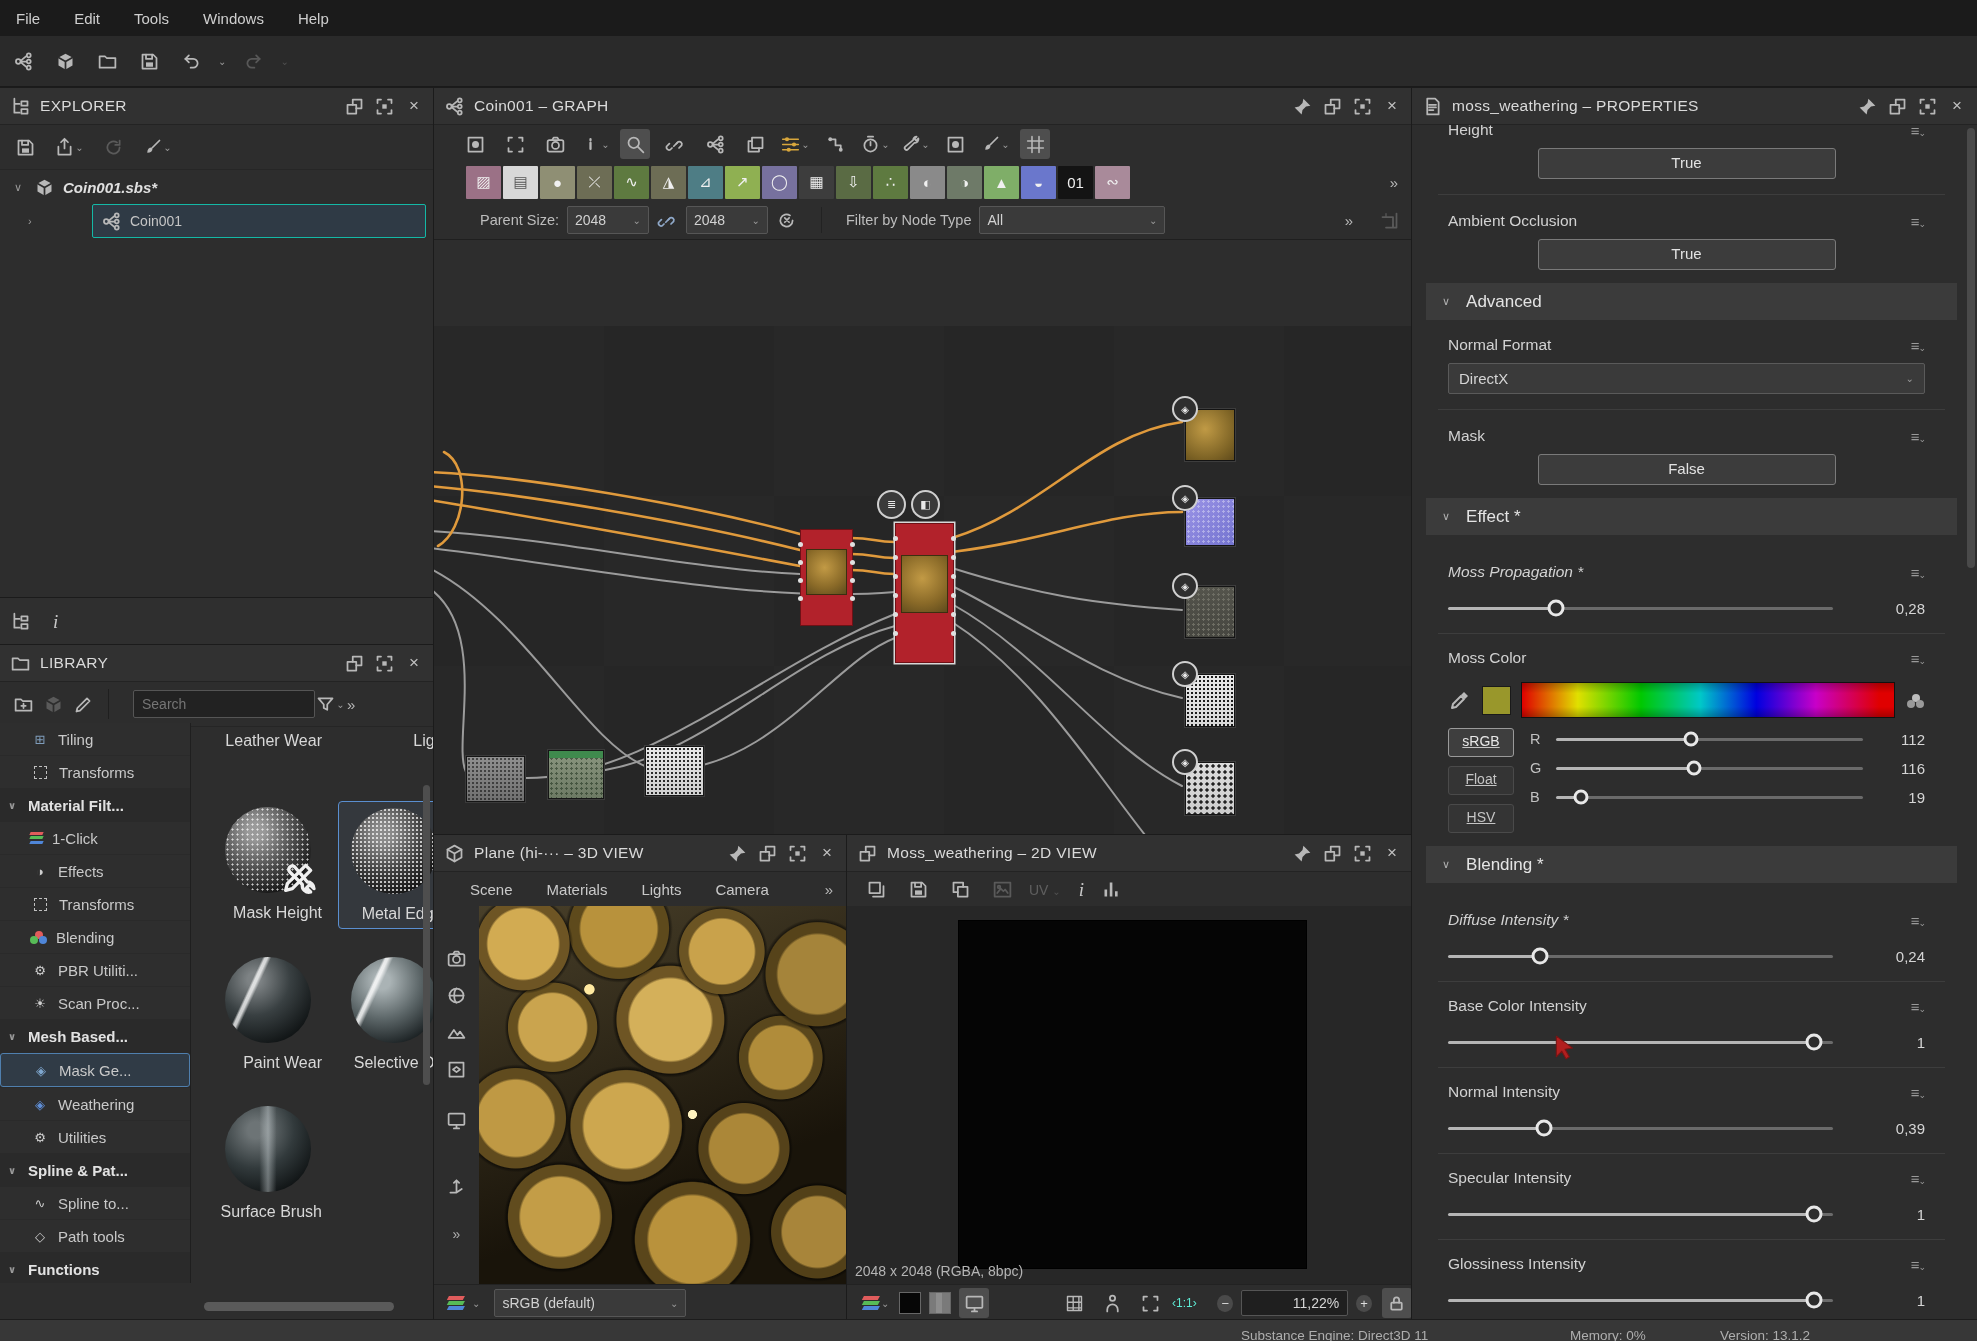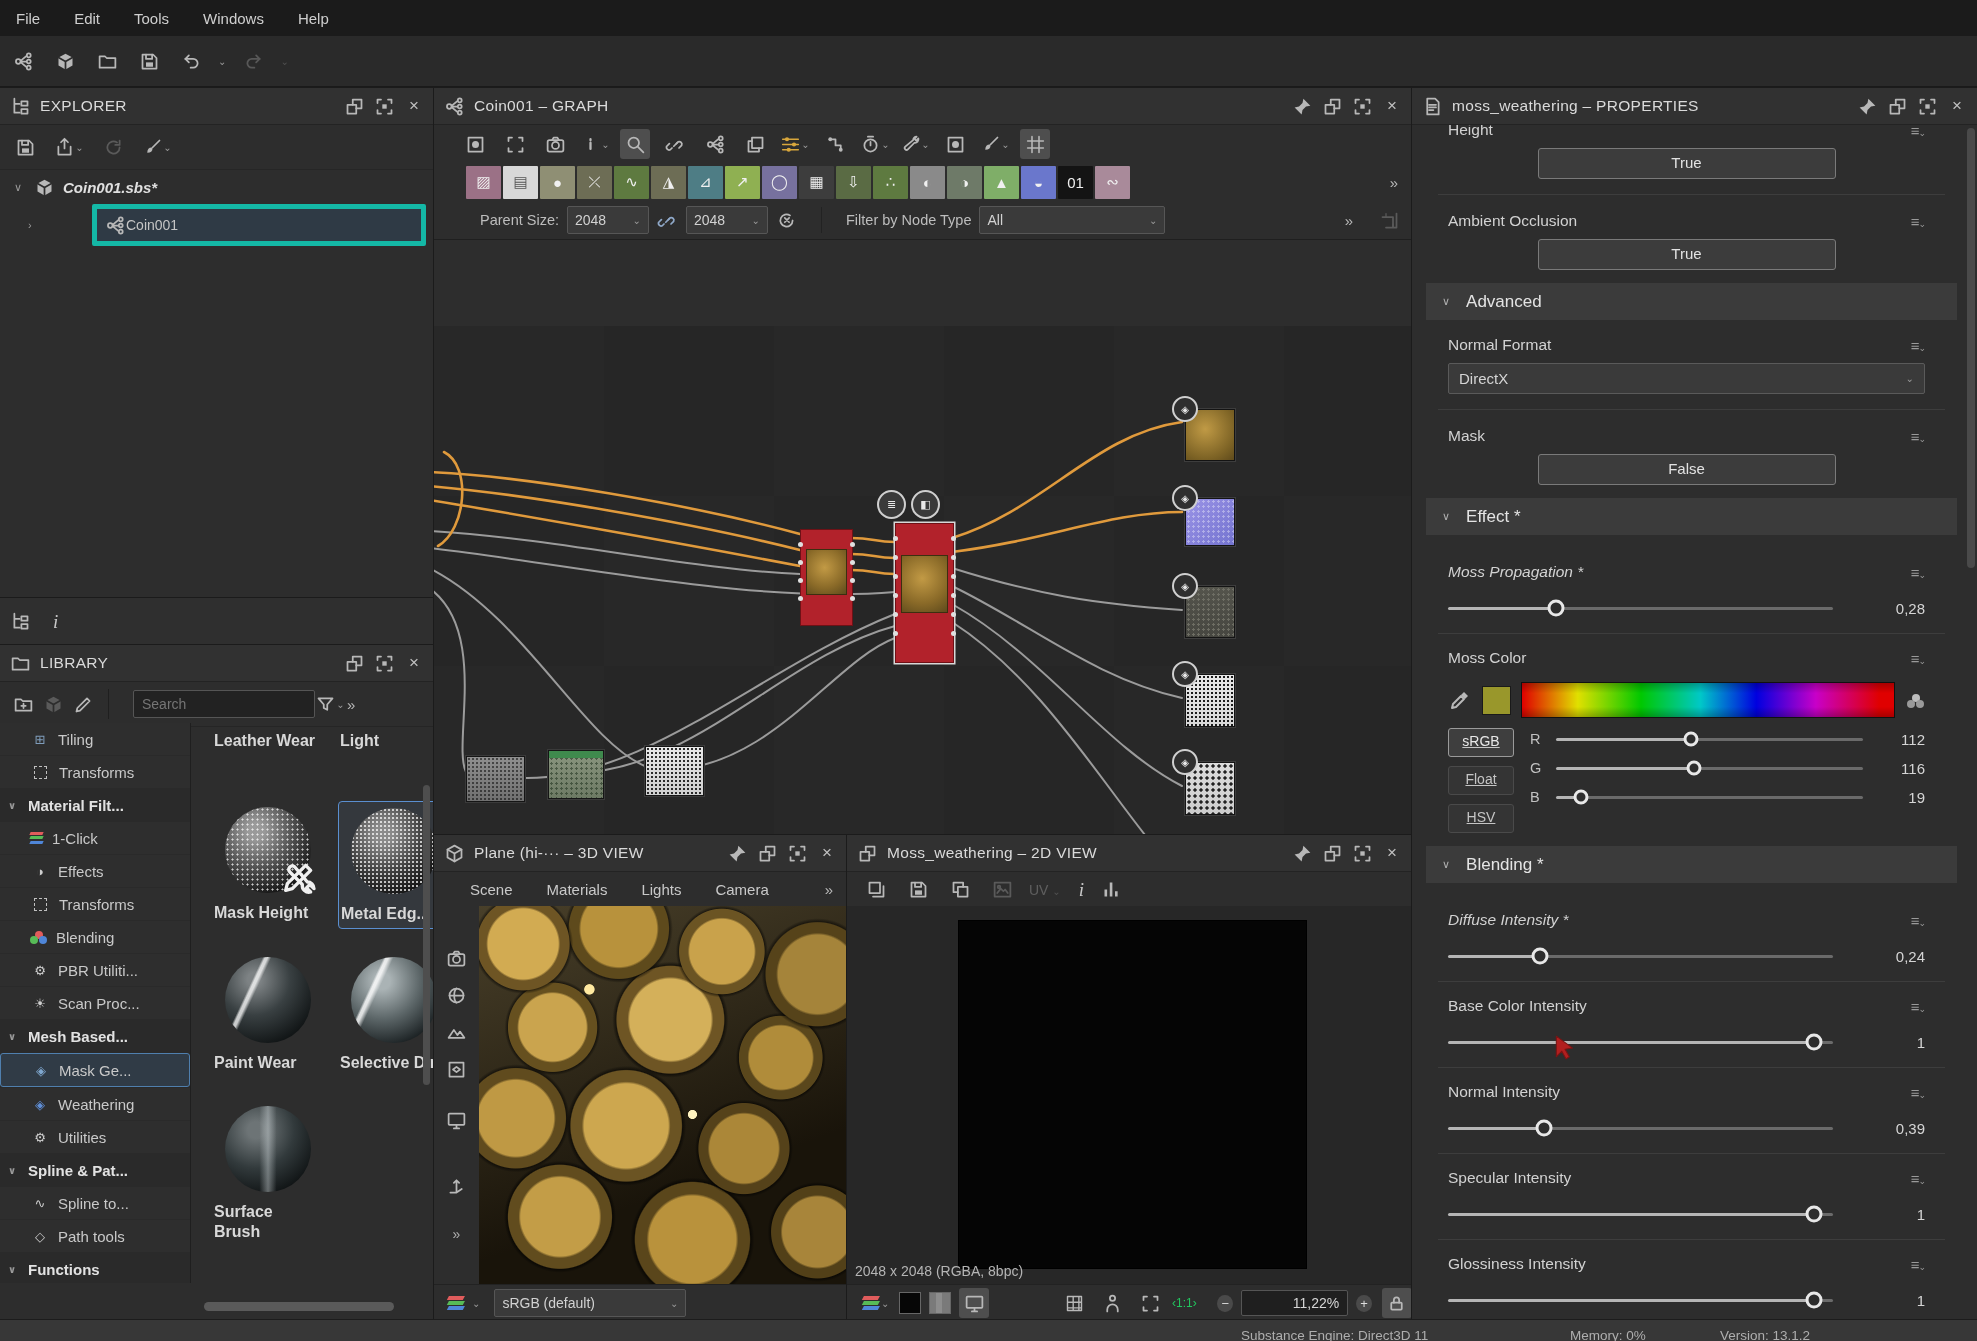--- a/index.html
+++ b/index.html
@@ -18,40 +18,40 @@
   .tbtn{width:30px;height:30px;display:inline-flex;align-items:center;justify-content:center;border-radius:3px;color:#c2c2c2;flex:0 0 auto;}
   .tbtn.active{background:#4e4e4e;}
   
   #menubar{position:absolute;left:0;top:0;width:100%;height:36px;background:#1b1b1b;display:flex;align-items:center;gap:34px;padding-left:16px;font-size:15px;color:#cfcfcf;}
   #main-toolbar{position:absolute;left:0;top:36px;width:100%;height:50px;background:#2a2a2a;border-bottom:1px solid #1a1a1a;display:flex;align-items:center;gap:12px;padding-left:8px;}
   
   #explorer{left:0;top:88px;width:434px;height:510px;}
   .ptoolbar{height:44px;display:flex;align-items:center;gap:14px;padding:0 10px;background:#2d2d2d;border-bottom:1px solid #262626;}
   .tree-row{display:flex;align-items:center;gap:8px;height:34px;padding-left:10px;font-size:15px;}
   .tree-row .twisty{width:16px;color:#9a9a9a;font-size:11px;text-align:center;}
-  .tree-sel{margin-left:48px;margin-right:8px;border:5px solid #14b8a6;border-radius:2px;background:#2f3a45;display:flex;align-items:center;height:32px;padding-left:8px;}
+  .tree-sel{margin-left:48px;margin-right:8px;border:1px solid #14b8a6;border-radius:2px;background:#2f3a45;display:flex;align-items:center;gap:8px;height:32px;padding-left:8px;}
   
   #left-tabs{position:absolute;left:0;top:598px;width:434px;height:47px;background:#2f2f2f;outline:1px solid #1b1b1b;display:flex;align-items:center;gap:22px;padding-left:10px;}
   
   #library{left:0;top:645px;width:434px;height:676px;}
   #lib-toolbar{height:44px;display:flex;align-items:center;padding:0 8px;border-bottom:1px solid #252525;}
   #lib-search{width:164px;height:26px;background:#222;border:1px solid #555;border-radius:2px;color:#bdbdbd;font-size:14px;padding:0 8px;margin-left:14px;}
   #lib-cats{position:absolute;left:0;top:78px;width:190px;bottom:38px;background:#2a2a2a;border-right:1px solid #1f1f1f;overflow:hidden;}
   .lib-cat{display:flex;align-items:center;gap:8px;height:32px;margin-bottom:1px;background:#2e2e2e;font-size:15px;color:#c9c9c9;padding-left:30px;position:relative;}
   .lib-cat.parent{padding-left:4px;font-weight:bold;color:#e2e2e2;background:#2a2a2a;}
   .lib-cat.parent .twisty{width:16px;font-size:10px;color:#9a9a9a;text-align:center;}
   .lib-cat.selected{border:1px solid #4f7fae;border-radius:3px;background:#303b46;}
   .cat-ico{width:20px;text-align:center;font-size:13px;flex:0 0 auto;}
   .dsq{width:11px;height:11px;border:1px dashed #c0c0c0;margin:0 4px;}
   .tri-dots{width:18px;height:12px;position:relative;flex:0 0 auto;}
   .tri-dots i{position:absolute;width:8px;height:8px;border-radius:50%;}
   .tri-layers{width:14px;height:13px;position:relative;flex:0 0 auto;}
   .tri-layers i{position:absolute;left:0;width:13px;height:3px;transform:skewX(-24deg);}
   #lib-items{position:absolute;left:190px;top:78px;right:0;bottom:38px;overflow:hidden;padding:8px 0 0 22px;display:grid;grid-template-columns:112px 112px;column-gap:14px;align-content:start;}
-  .lib-item{text-align:left;margin-bottom:22px;padding:4px 2px;font-weight:bold;}
+  .lib-item{text-align:right;margin-bottom:22px;padding:4px 2px;}
   .lib-item.selected{border:1px solid #5a8fd0;border-radius:4px;background:#34383d;}
   .lib-item .ball{width:86px;height:86px;border-radius:50%;margin:2px auto 10px auto;position:relative;}
   .lib-item .lbl{font-size:16px;line-height:1.28;color:#d8d8d8;}
   .lib-item.partial{height:58px;margin-bottom:8px;padding-top:0;}
   .ball.speckle-dark{background:radial-gradient(rgba(255,255,255,.75) .8px,transparent 1.3px),radial-gradient(circle at 36% 28%,#9a9a9a 0 10%,#4a4a4a 48%,#141414 80%);background-size:5px 5px,100% 100%;}
   .ball.speckle-dark2{background:radial-gradient(rgba(255,255,255,.7) .8px,transparent 1.3px),radial-gradient(circle at 38% 30%,#8a8a8a 0 12%,#3c3c3c 50%,#101010 82%);background-size:4px 4px,100% 100%;}
   .ball.glossy-dark{background:linear-gradient(115deg,transparent 30%,rgba(255,255,255,.75) 32%,rgba(255,255,255,.75) 34%,transparent 37%),radial-gradient(circle at 34% 26%,#7d8284 0 8%,#394042 42%,#121617 78%);}
   .ball.glossy-gray{background:linear-gradient(115deg,transparent 26%,rgba(255,255,255,.8) 28%,rgba(255,255,255,.8) 30%,transparent 34%),radial-gradient(circle at 36% 28%,#aab3b5 0 10%,#5c6668 46%,#1a2022 80%);}
   .ball.bright-left{background:radial-gradient(circle at 24% 24%,#f2f2f2 0 22%,#9d9d9d 46%,#1e1e1e 80%);}
   .ball.streak-center{background:linear-gradient(90deg,transparent 40%,rgba(225,233,236,.4) 50%,transparent 60%),radial-gradient(circle at 36% 28%,#6d7476 0 10%,#323a3c 46%,#101415 80%);}
@@ -987,21 +987,21 @@
             </svg>
           </span>
         </span>
       <span class="tbtn" style="margin-left:8px">
           <span class="wicon">
             <svg viewBox="0 0 24 24">
               <path d="M4 8V4h4M16 4h4v4M20 16v4h-4M8 20H4v-4"></path>
             </svg>
           </span>
         </span>
-      <span class="tbtn" style="margin-left:4px;font-size:12px;color:#22c55e">‹1:1›</span>
+      <span class="tbtn" style="margin-left:4px;font-size:12px;color:#5eead4">‹1:1›</span>
       <span style="margin-left:18px;width:17px;height:17px;border-radius:50%;background:#4a4a4a;color:#ddd;display:inline-flex;align-items:center;justify-content:center;font-size:13px">−</span>
       <span id="zoomfield" style="margin-left:8px">11,22%</span>
       <span style="margin-left:8px;width:17px;height:17px;border-radius:50%;background:#4a4a4a;color:#ddd;display:inline-flex;align-items:center;justify-content:center;font-size:13px">+</span>
       <span class="tbtn active" style="margin-left:10px">
           <span class="wicon">
             <svg viewBox="0 0 24 24">
               <rect x="6" y="11" width="12" height="8" rx="1"></rect>
               <path d="M9 11V8a3 3 0 0 1 6 0v3"></path>
             </svg>
           </span>

